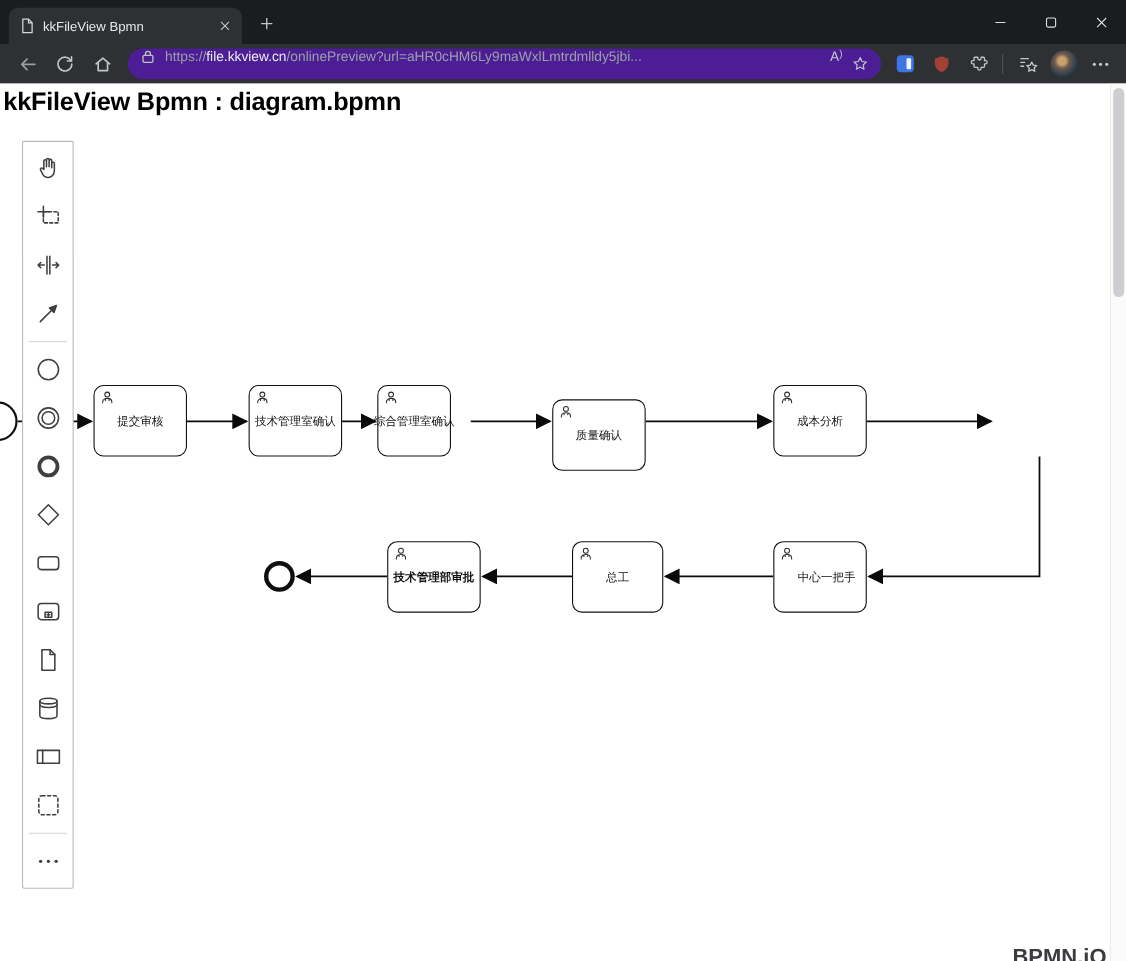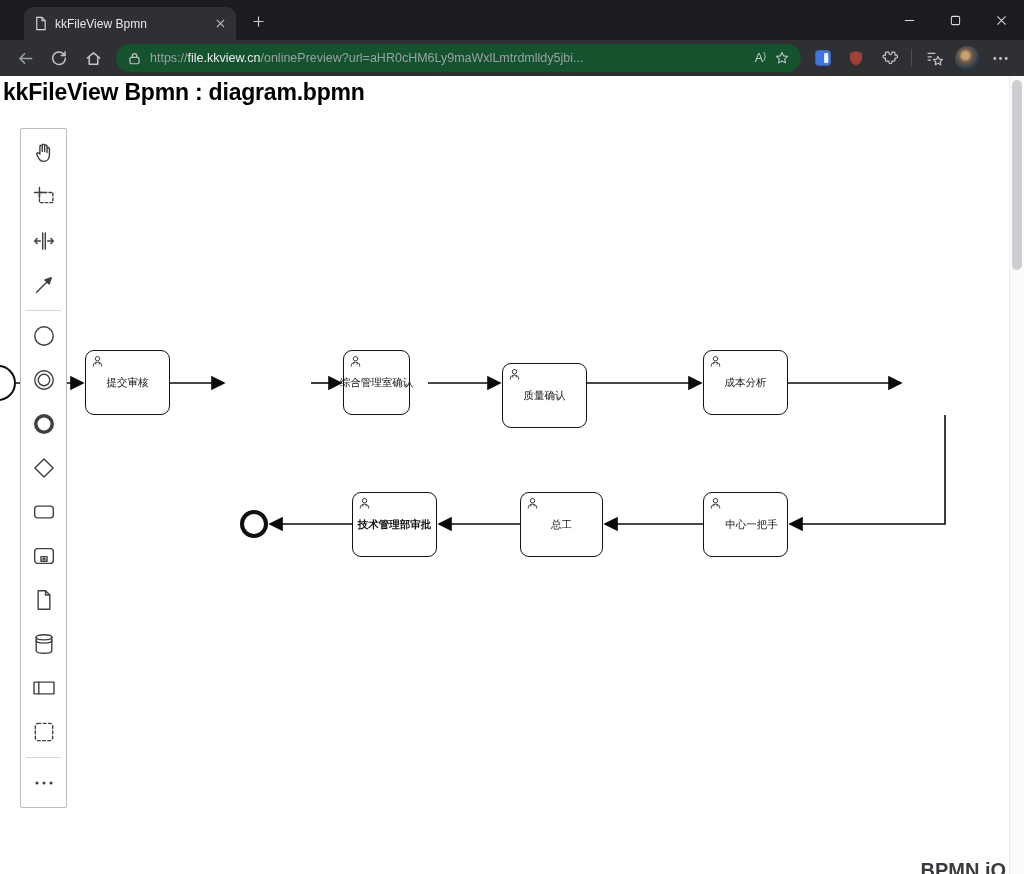--- a/index.html
+++ b/index.html
@@ -1,31 +1,31 @@
 <!DOCTYPE html>
 <html><head>
 <meta charset="utf-8">
 <style>
   *{box-sizing:border-box;margin:0;padding:0}
   html,body{width:1024px;height:874px;overflow:hidden;background:#fff;
     font-family:"Liberation Sans","DejaVu Sans",sans-serif}
   
   .titlebar{position:relative;height:40px;background:#1b1c1f;display:flex;align-items:flex-end}
-  .tab{display:flex;align-items:center;gap:7px;width:212px;height:33px;margin-left:24px;
+  .tab{display:flex;align-items:center;gap:7px;width:212px;height:33px;margin-left:8px;
     padding:0 7px 0 9px;background:#2f3034;border-radius:9px 9px 0 0;cursor:default}
   .tab-title{flex:1;font-size:12px;color:#e6e7e9;white-space:nowrap;overflow:hidden}
   .icon-btn{display:flex;align-items:center;justify-content:center;background:none;border:none;cursor:pointer}
   .tab-close{width:18px;height:18px;border-radius:4px}
   .newtab{width:26px;height:26px;margin:0 0 6px 9px;border-radius:6px}
   .win-controls{margin-left:auto;display:flex;height:40px}
   .win-btn{width:46px;height:40px}
   .toolbar{display:flex;align-items:center;height:36px;background:#2f3034;padding:0 8px}
   .nav-btn{width:34px;height:30px;border-radius:6px}
-  .addr{flex:1;display:flex;align-items:center;gap:8px;height:28px;margin:0 6px;padding:0 11px;
-    background:#14532d;border-radius:14px;min-width:0;cursor:text}
+  .addr{flex:1;display:flex;gap:8px;height:28px;margin:0 6px;padding:0 11px;
+    background:#4c1d95;border-radius:14px;min-width:0;cursor:text}
   .url{flex:1;font-size:12.5px;white-space:nowrap;overflow:hidden;color:#9aa0a6}
   .url .domain{color:#e8eaec}
   .ra{font-size:12.5px;color:#c6c8cb;display:flex;align-items:flex-start;gap:0;cursor:pointer}
   .ra sup{font-size:9px;line-height:10px}
   .cluster{display:flex;align-items:center;gap:2px}
   .cl-btn{width:31px;height:30px;border-radius:6px}
   .divider{width:1px;height:18px;background:#505156;margin:0 5px}
   .avatar{width:25px;height:25px;border-radius:50%;border:none;cursor:pointer;
     background:radial-gradient(circle at 42% 38%,#caa06e 0 16%,#6b5a4a 32%,#33414e 58%,#171d24 88%)}
   
@@ -275,20 +275,28 @@
         <polyline points="352,448 270,448" fill="none" stroke="#0a0a0a" stroke-width="1.6" marker-end="url(#arrow)"></polyline>
       </svg>
       <div class="task" style="left: 85px; top: 274px; width: 85px; height: 65px;">
         <svg class="uicon" width="13" height="13" viewBox="0 0 14 14" fill="none" stroke="#2b2b2b" stroke-width="1">
           <circle cx="7" cy="4" r="2.4"></circle>
           <path d="M2.5 12.5v-1.2c0-2.3 2-3.6 4.5-3.6s4.5 1.3 4.5 3.6v1.2"></path>
           <path d="M5.2 8.4v1.8M8.8 8.4v1.8"></path>
         </svg>
         <span>提交审核</span>
       </div>
+      <div class="task" style="left: 226px; top: 274px; width: 85px; height: 65px;">
+        <svg class="uicon" width="13" height="13" viewBox="0 0 14 14" fill="none" stroke="#2b2b2b" stroke-width="1">
+          <circle cx="7" cy="4" r="2.4"></circle>
+          <path d="M2.5 12.5v-1.2c0-2.3 2-3.6 4.5-3.6s4.5 1.3 4.5 3.6v1.2"></path>
+          <path d="M5.2 8.4v1.8M8.8 8.4v1.8"></path>
+        </svg>
+        <span>技术管理室确认</span>
+      </div>
       <div class="task" style="left: 343px; top: 274px; width: 67px; height: 65px;">
         <svg class="uicon" width="13" height="13" viewBox="0 0 14 14" fill="none" stroke="#2b2b2b" stroke-width="1">
           <circle cx="7" cy="4" r="2.4"></circle>
           <path d="M2.5 12.5v-1.2c0-2.3 2-3.6 4.5-3.6s4.5 1.3 4.5 3.6v1.2"></path>
           <path d="M5.2 8.4v1.8M8.8 8.4v1.8"></path>
         </svg>
         <span>综合管理室确认</span>
       </div>
       <div class="task" style="left: 502px; top: 274px; width: 85px; height: 65px; margin-top: 13px;">
         <svg class="uicon" width="13" height="13" viewBox="0 0 14 14" fill="none" stroke="#2b2b2b" stroke-width="1">

